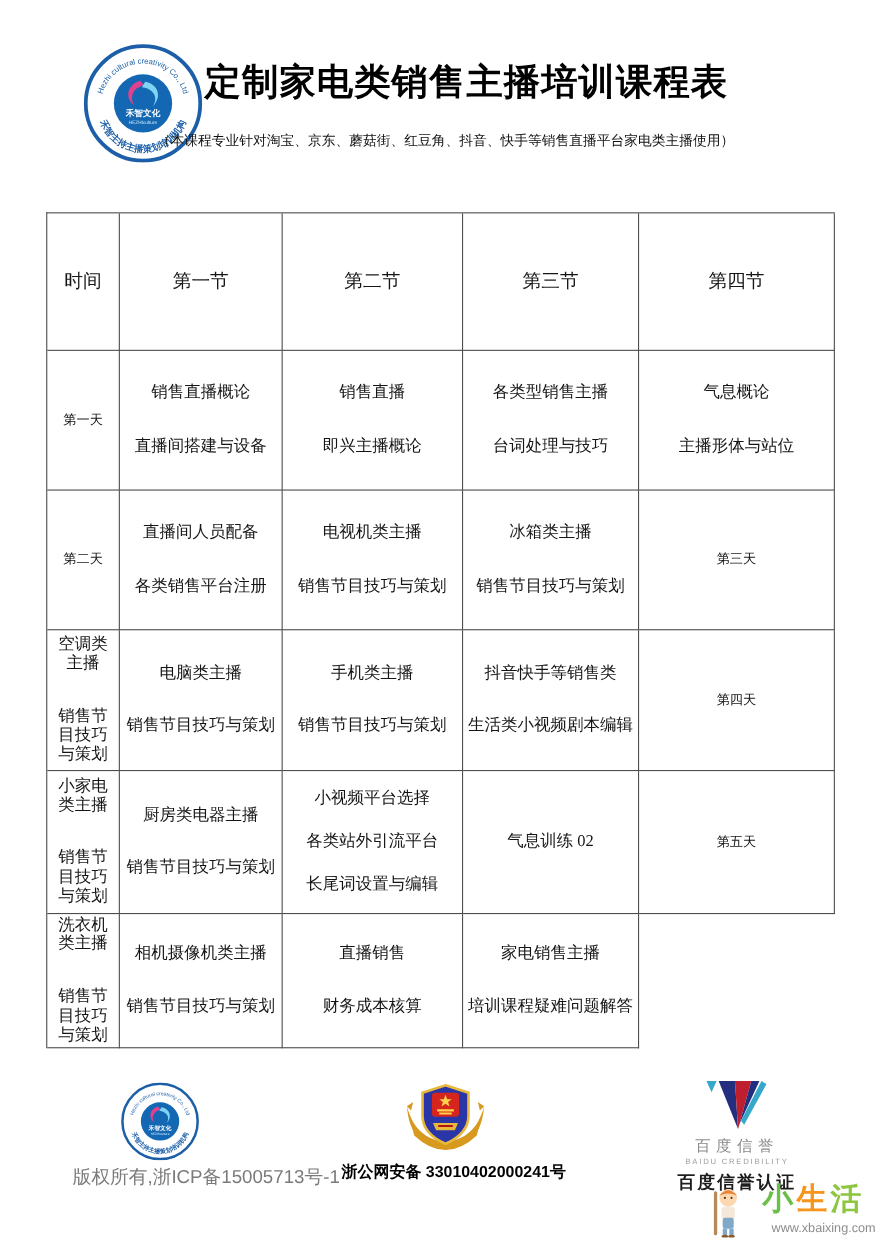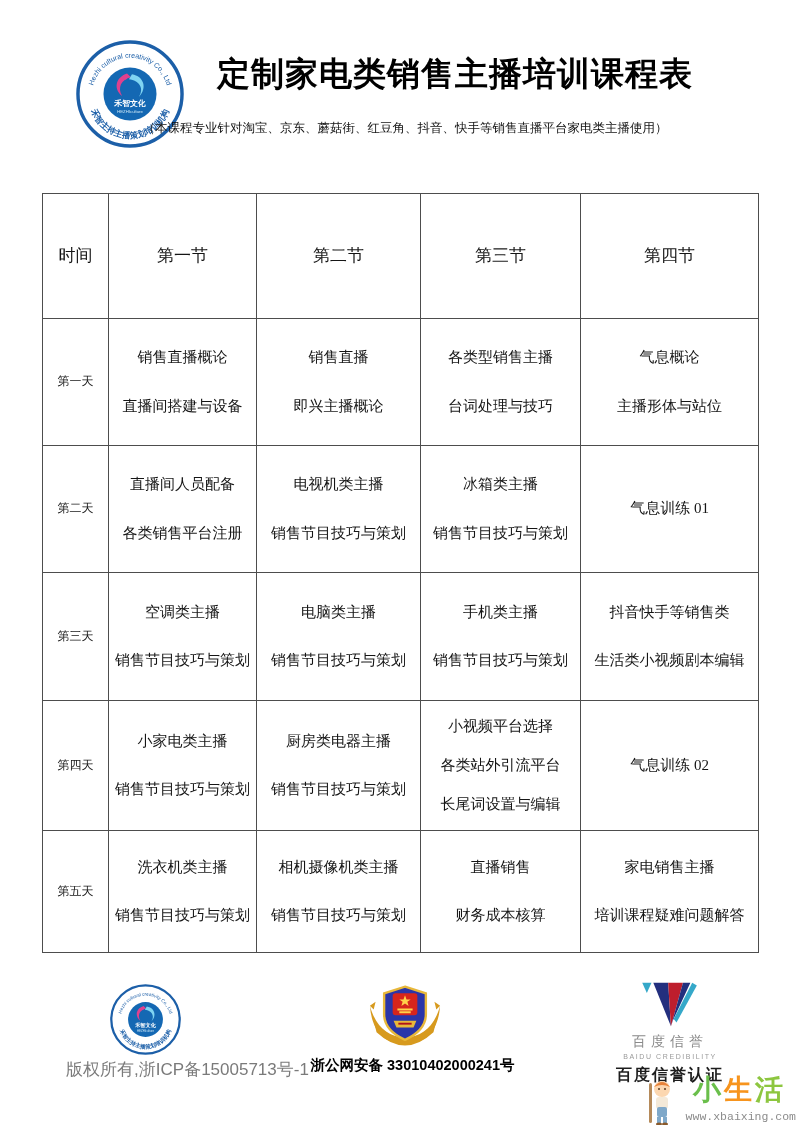--- a/index.html
+++ b/index.html
@@ -3,21 +3,21 @@
 <meta charset="utf-8">
 <style>
   html,body{margin:0;padding:0;background:#fff;}
   .page{position:relative;width:800px;height:1129px;background:#ffffff;overflow:hidden;
         font-family:"Liberation Serif","DejaVu Serif",serif;color:#111;}
 
   
   .logo-main{position:absolute;left:76px;top:40px;width:108px;height:108px;}
   .logo-foot{position:absolute;left:110px;top:984px;width:71px;height:71px;}
   .logo-main svg,.logo-foot svg{width:100%;height:100%;display:block;}
-  .title{position:absolute;top:52px;left:185px;width:540px;margin:0;text-align:center;
+  .title{position:absolute;top:52px;left:154px;width:540px;margin:0;text-align:center;
          font-size:33px;font-weight:bold;letter-spacing:1px;color:#000;font-family:Liberation Serif, serif;}
   .subtitle{position:absolute;top:120px;left:55px;width:700px;text-align:center;
             font-size:12.5px;color:#111;}
 
   
   .course-table{position:absolute;left:42px;top:193px;display:grid;
       grid-template-columns:66px 148px 164px 160px 178px;
       grid-template-rows:125px 127px 127px 128px 130px 122px;
       border-top:1px solid #4d4d4d;border-left:1px solid #4d4d4d;}
   .cell{border-right:1px solid #4d4d4d;border-bottom:1px solid #4d4d4d;
@@ -43,21 +43,21 @@
   .baidu-cn{font-size:14px;color:#8a8a8a;letter-spacing:5px;margin-top:3px;}
   .baidu-en{font-size:7px;color:#9a9a9a;letter-spacing:1.6px;margin-top:2px;}
   .baidu-cert{font-size:16px;font-weight:bold;color:#1d1d1d;letter-spacing:2px;margin-top:5px;}
 
   
   .watermark{position:absolute;right:4px;bottom:4px;width:150px;height:50px;}
   .mascot{position:absolute;left:0;bottom:0;width:32px;height:48px;}
   .mascot svg{width:100%;height:100%;display:block;}
   .site-name{position:absolute;right:10px;top:-4px;font-family:"Liberation Sans",sans-serif;
              font-weight:bold;font-size:28px;letter-spacing:3px;white-space:nowrap;}
-  .site-url{position:absolute;right:0;bottom:2px;font-family:Liberation Mono, monospace;
+  .site-url{position:absolute;right:0;bottom:2px;font-family:Liberation Sans, sans-serif;
             font-size:11.5px;color:#8c8c8c;white-space:nowrap;}
 </style>
 </head>
 <body>
 
 <div class="page">
 
   <div class="logo-main">
   <svg viewBox="0 0 110 110">
     <circle cx="55" cy="55" r="53" fill="#ffffff" stroke="#1c5fa8" stroke-width="3.5"></circle>
@@ -111,23 +111,20 @@
         <div class="line">直播间人员配备</div>
         <div class="line">各类销售平台注册</div>
       </div>
       <div class="cell body">
         <div class="line">电视机类主播</div>
         <div class="line">销售节目技巧与策划</div>
       </div>
       <div class="cell body">
         <div class="line">冰箱类主播</div>
         <div class="line">销售节目技巧与策划</div>
-      </div>
-      <div class="cell body">
-        <div class="line">气息训练 01</div>
       </div>
       <div class="cell time">第三天</div>
       <div class="cell body">
         <div class="line">空调类主播</div>
         <div class="line">销售节目技巧与策划</div>
       </div>
       <div class="cell body">
         <div class="line">电脑类主播</div>
         <div class="line">销售节目技巧与策划</div>
       </div>

